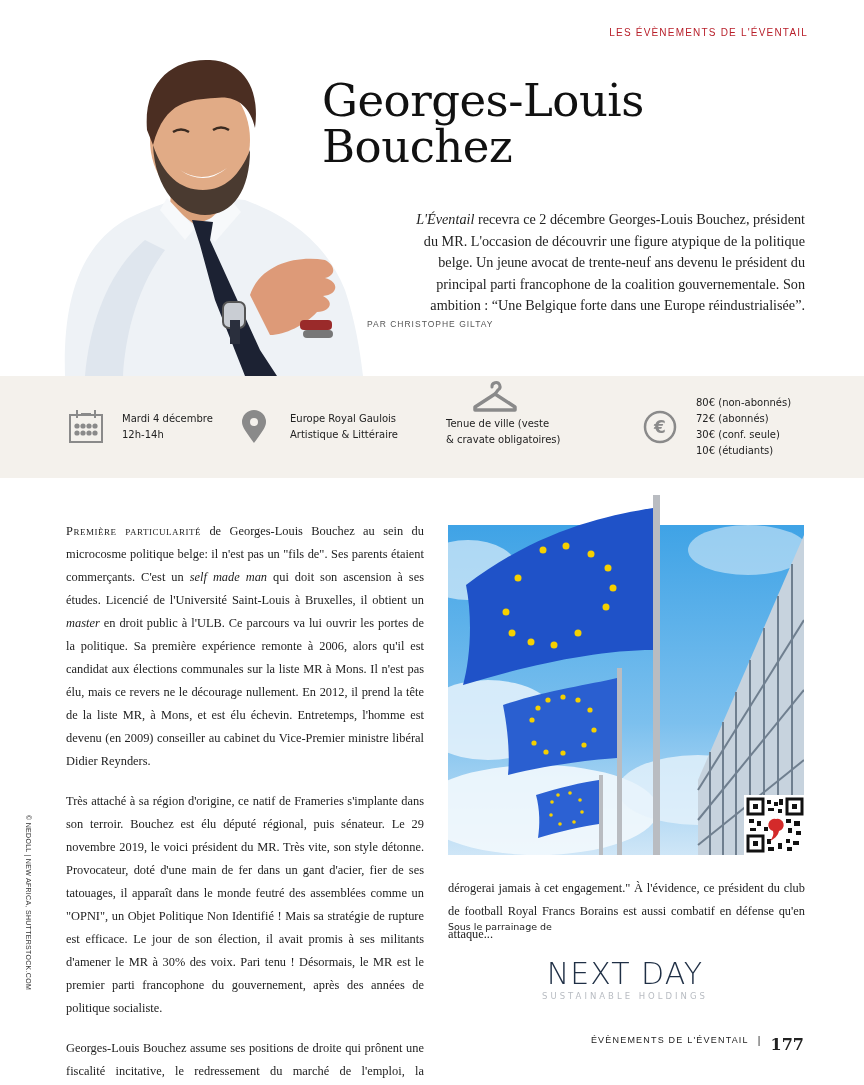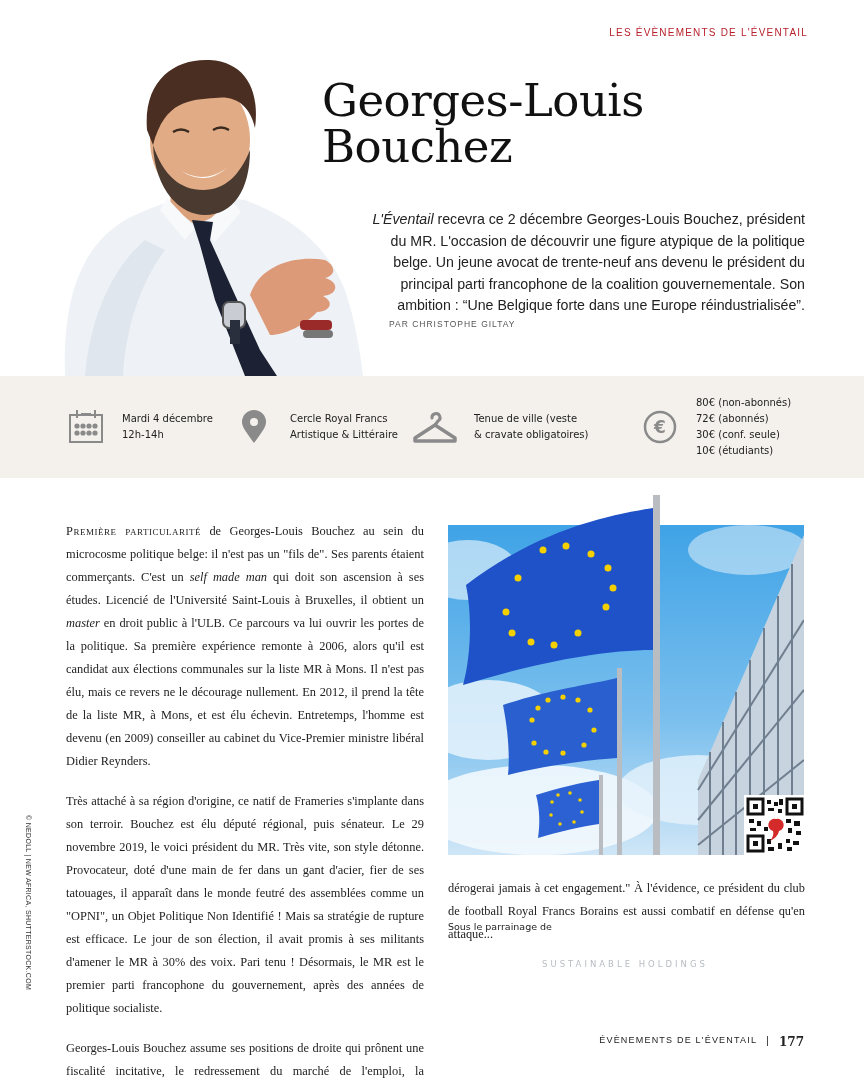--- a/index.html
+++ b/index.html
@@ -1,42 +1,42 @@
 <!DOCTYPE html>
 <html><head>
 <meta charset="utf-8">
 <style>
   html, body { margin: 0; padding: 0; }
   body { width: 864px; height: 1085px; background: #ffffff; position: relative; overflow: hidden; font-family: "Liberation Serif", serif; color: #1a1a1a; }
   .section-tag { position: absolute; top: 27px; right: 56px; font-family: "Liberation Sans", sans-serif; font-size: 10px; letter-spacing: 1.2px; color: #b8202b; text-transform: uppercase; }
   .portrait { position: absolute; left: 55px; top: 50px; width: 310px; height: 326px; }
   .title { position: absolute; left: 322px; top: 78px; font-family: "DejaVu Serif", serif; font-weight: 300; font-size: 45px; line-height: 46px; letter-spacing: -0.5px; color: #111; margin: 0; }
-  .intro { position: absolute; left: 320px; top: 209px; width: 485px; font-family: Liberation Sans, sans-serif; font-size: 14.2px; line-height: 21.5px; color: #222; }
+  .intro { position: absolute; left: 320px; top: 209px; width: 485px; font-family: Liberation Serif, serif; font-size: 14.2px; line-height: 21.5px; color: #222; }
   .intro .line { display: block; text-align: right; white-space: nowrap; }
   .intro em { font-style: italic; }
-  .byline { position: absolute; left: 367px; top: 319px; font-family: "Liberation Sans", sans-serif; font-size: 8.5px; letter-spacing: 1px; color: #555; text-transform: uppercase; margin-left: 22px; }
+  .byline { position: absolute; left: 367px; top: 319px; font-family: "Liberation Sans", sans-serif; font-size: 8.5px; letter-spacing: 1px; color: #555; text-transform: uppercase; }
   .info-band { position: absolute; left: 0; top: 376px; width: 864px; height: 102px; background: #f4f1ec; }
   .info-item { position: absolute; top: 0; height: 102px; display: flex; align-items: center; }
   .info-icon { width: 40px; height: 40px; display: flex; align-items: center; justify-content: center; }
   .info-text { font-family: "DejaVu Sans", sans-serif; font-size: 10px; line-height: 16px; color: #222; margin-left: 16px; white-space: nowrap; }
   .info-text span { display: block; }
   .body-col { position: absolute; font-family: "Liberation Serif", serif; font-size: 12.4px; line-height: 23px; color: #222; text-align: justify; }
   .body-col p { margin: 0 0 17px 0; }
   .smallcaps { font-variant: small-caps; letter-spacing: 0.5px; }
   .body-col em { font-style: italic; }
   .photo { position: absolute; left: 448px; top: 490px; width: 356px; height: 365px; overflow: hidden; }
   .qr { position: absolute; left: 744px; top: 795px; width: 58px; height: 56px; background: #fff; padding: 2px; }
   .sponsor-label { position: absolute; left: 448px; top: 905px; width: 356px; text-align: left; font-family: "DejaVu Sans", sans-serif; font-size: 9.5px; color: #222; margin-top: 16px; }
   .sponsor-logo { position: absolute; left: 530px; top: 958px; width: 190px; text-align: center; }
   .logo-main { font-family: "DejaVu Sans", sans-serif; font-size: 30px; letter-spacing: 1px; color: #1f2f45; line-height: 32px; font-weight: 300; }
   .logo-sub { font-family: "DejaVu Sans", sans-serif; font-size: 8.5px; letter-spacing: 3px; color: #b8bcc2; line-height: 12px; }
   .credit { position: absolute; left: 18px; top: 815px; transform-origin: left top; transform: rotate(90deg) translateY(-14px); font-family: "Liberation Sans", sans-serif; font-size: 7px; letter-spacing: 0.3px; color: #333; white-space: nowrap; text-transform: uppercase; }
   .footer { position: absolute; right: 60px; top: 1035px; font-family: "Liberation Sans", sans-serif; font-size: 9px; letter-spacing: 1.2px; color: #222; display: flex; align-items: flex-start; }
   .footer .sep { margin: 0 9px; font-size: 10px; }
-  .footer .page { font-family: "DejaVu Serif", serif; font-weight: bold; font-size: 12px; letter-spacing: 0; }
+  .footer .page { font-family: "DejaVu Serif", serif; font-weight: bold; font-size: 16px; letter-spacing: 0; }
 </style>
 </head>
 <body>
 
 <div class="section-tag">LES ÉVÈNEMENTS DE L'ÉVENTAIL</div>
 
 <svg class="portrait" viewBox="0 0 310 326">
 
   <path d="M10 326 C 8 260, 20 200, 70 170 C 100 155, 120 150, 135 145 L 190 150 C 230 165, 270 190, 290 240 C 300 270, 305 300, 308 326 Z" fill="#eef2f6"></path>
   <path d="M30 326 C 35 270, 55 220, 90 190 L 110 200 C 80 240, 70 290, 68 326 Z" fill="#dfe6ee"></path>
@@ -108,26 +108,26 @@
   </div>
 
   <div class="info-item" style="left:234px;">
     <span class="info-icon">
       <svg width="26" height="34" viewBox="0 0 26 34">
         <path d="M13 33 C 5 22, 1 17, 1 12 A 12 12 0 0 1 25 12 C 25 17, 21 22, 13 33 Z" fill="#8a8a8a"></path>
         <circle cx="13" cy="12" r="4" fill="#f4f1ec"></circle>
       </svg>
     </span>
     <div class="info-text">
-      <span>Cercle Royal Francs</span>
+      <span>Europe Royal Gaulois</span>
       <span>Artistique &amp; Littéraire</span>
     </div>
   </div>
 
-  <div class="info-item" style="left:412px;">
+  <div class="info-item" style="left:430px;flex-direction:column;">
     <span class="info-icon" style="width:46px;">
       <svg width="46" height="34" viewBox="0 0 46 34">
         <path d="M20 8 A 4 4 0 1 1 26 11 L 23 15" fill="none" stroke="#8a8a8a" stroke-width="3" stroke-linecap="round"></path>
         <path d="M23 15 L 3 28 L 3 31 L 43 31 L 43 28 Z" fill="none" stroke="#8a8a8a" stroke-width="3.5" stroke-linejoin="round"></path>
       </svg>
     </span>
     <div class="info-text">
       <span>Tenue de ville (veste</span>
       <span>&amp; cravate obligatoires)</span>
     </div>
@@ -264,20 +264,21 @@
     <path d="M30 22 A 6 6 0 1 1 33 34 C 32 39, 28 42, 24 44 C 27 40, 28 37, 27 34 A 6 6 0 0 1 30 22 Z" fill="#d42a2a"></path>
   </svg>
 </div>
 
 <div class="body-col" style="left:448px; top:877px; width:357px;">
   <p>dérogerai jamais à cet engagement." À l'évidence, ce président du club de football Royal Francs Borains est aussi combatif en défense qu'en attaque...</p>
 </div>
 
 <div class="sponsor-label">Sous le parrainage de</div>
 <div class="sponsor-logo">
+  <div class="logo-main">NEXT DAY</div>
   <div class="logo-sub">SUSTAINABLE HOLDINGS</div>
 </div>
 
 <div class="credit">© NEDOLL | NEW AFRICA, SHUTTERSTOCK.COM</div>
 
 <div class="footer">
   <span>ÉVÈNEMENTS DE L'ÉVENTAIL</span>
   <span class="sep">|</span>
   <span class="page">177</span>
 </div>

